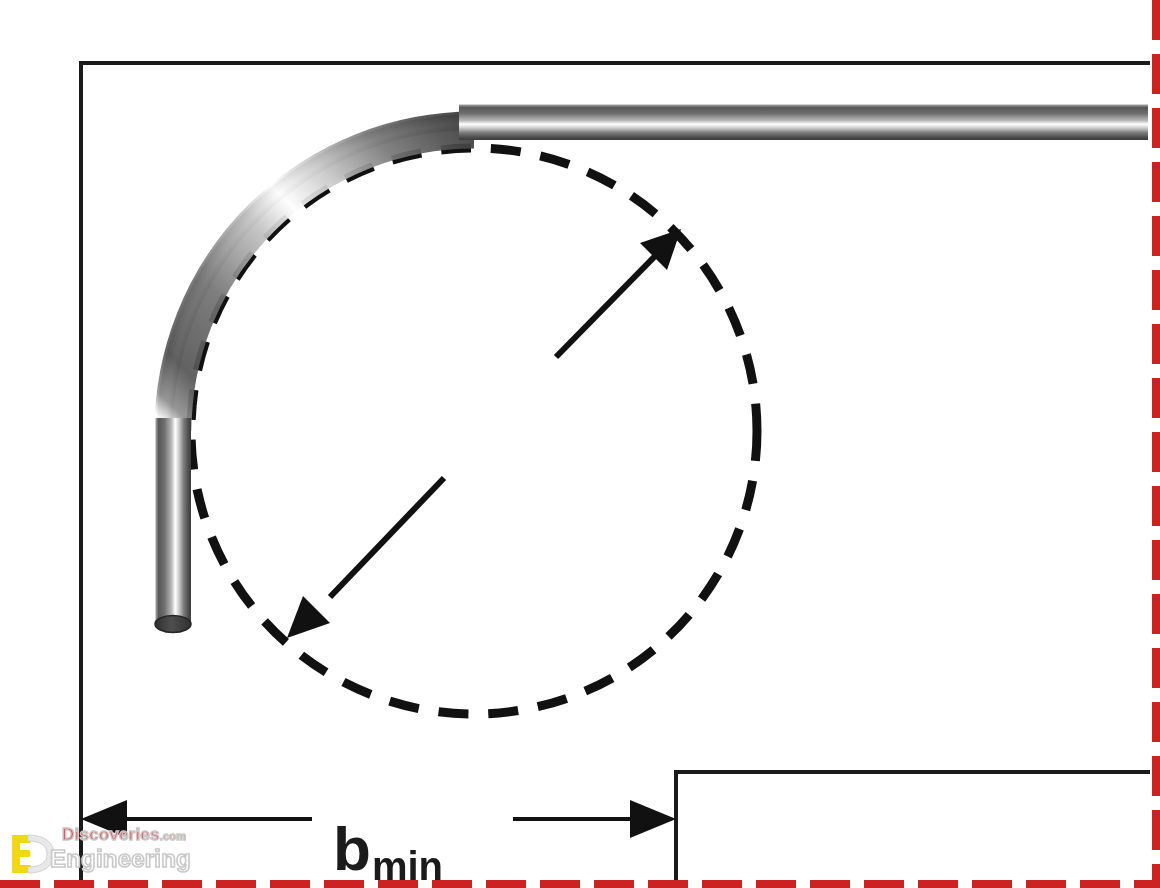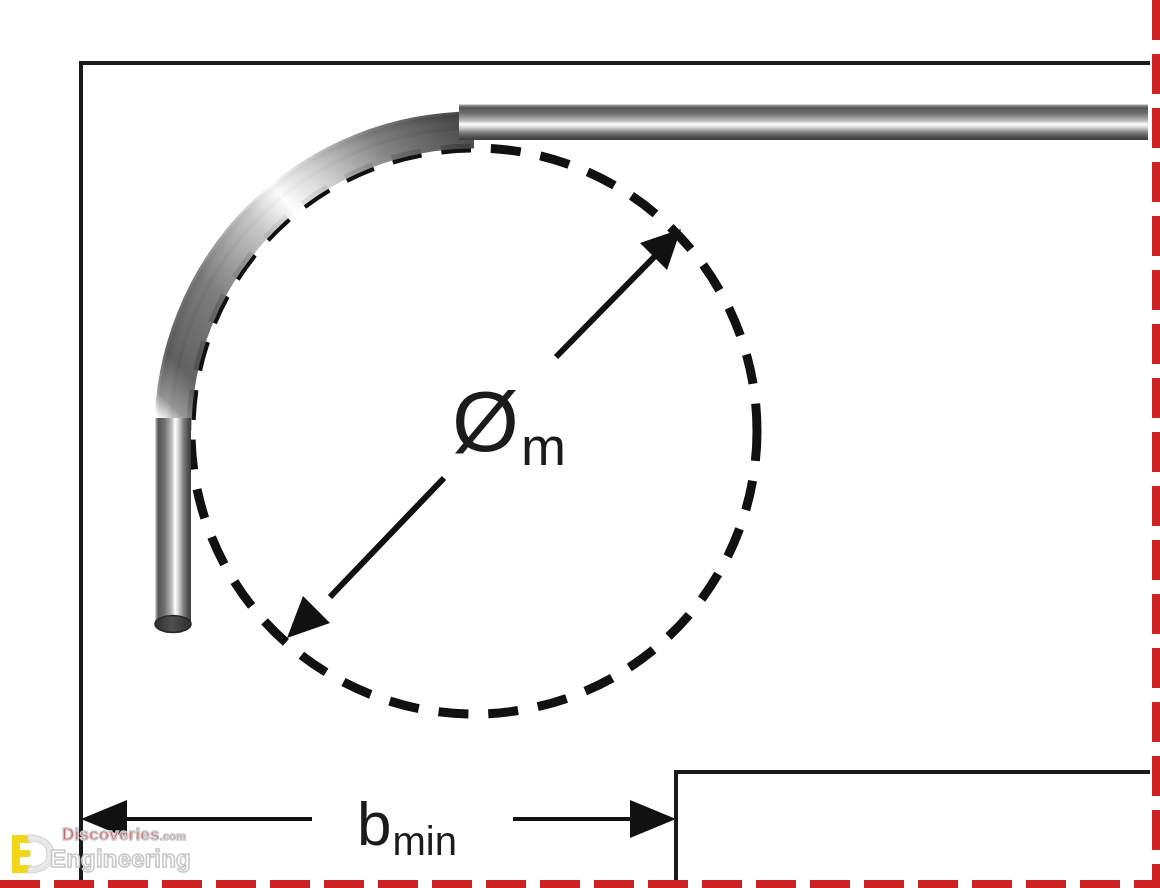--- a/index.html
+++ b/index.html
@@ -85,24 +85,23 @@
   }
   #label-phi .sub {
     font-size: 54px;
     vertical-align: baseline;
     position: relative;
     top: 14px;
     left: 2px;
   }
   #label-bmin {
     left: 333px;
-    top: 793px;
+    top: 818px;
     font-size: 62px;
-    font-weight: 400;
-    margin-left: 24px;
+    font-weight: 700;
   }
   #label-bmin .sub {
     font-size: 40px;
     vertical-align: baseline;
     position: relative;
     top: 10px;
     left: 1px;
   }
 </style>
 </head>
@@ -221,23 +220,20 @@
       <polygon points="81,819 127,800 127,838" fill="#111111"></polygon>
       <polygon points="676,819 630,800 630,838" fill="#111111"></polygon>
     </g>
 
     <g>
       <path d="M 1156 0 L 1156 888" fill="none" stroke="#cc2222" stroke-width="8" stroke-dasharray="40 14" stroke-linecap="butt"></path>
       <path d="M 0 884 L 1160 884" fill="none" stroke="#cc2222" stroke-width="8" stroke-dasharray="40 14" stroke-linecap="butt"></path>
     </g>
   </svg>
 
-  <div class="label" id="label-phi">
-    <span>Ø</span><span class="sub">m</span>
-  </div>
 
   <div class="label" id="label-bmin">
     <span>b</span><span class="sub">min</span>
   </div>
 
   <div id="watermark">
     <svg class="wm-logo" viewBox="0 0 50 48" xmlns="http://www.w3.org/2000/svg">
       <path d="M4 5 L22 5 C24 5 24 13 22 13 L12 13 L12 20 L21 20 C23 20 23 27 21 27 L12 27 L12 35 L22 35 C24 35 24 43 22 43 L4 43 Z" fill="#f2d718"></path>
       <path d="M20 5 C38 5 46 14 46 24 C46 34 38 43 20 43 L20 37 C33 37 39 32 39 24 C39 16 33 11 20 11 Z" fill="#e8e8e8" stroke="#d2d2d2" stroke-width="1"></path>
     </svg>

